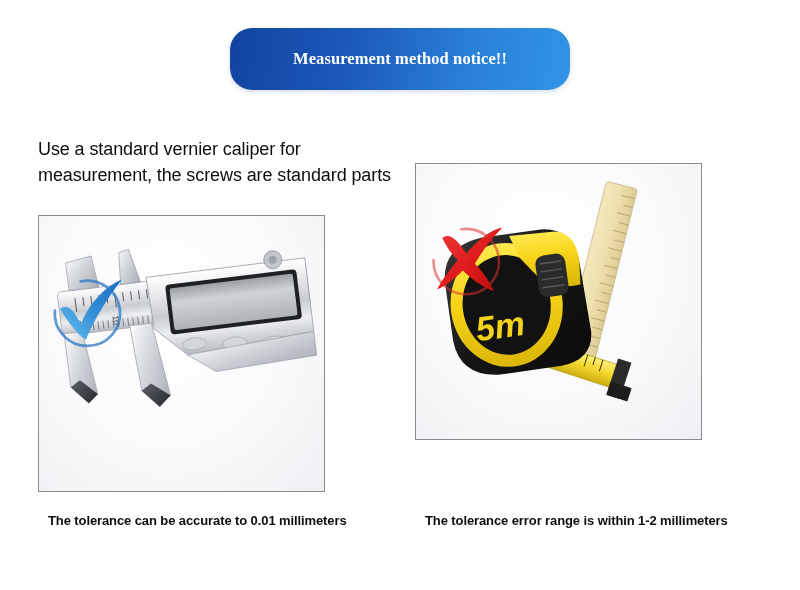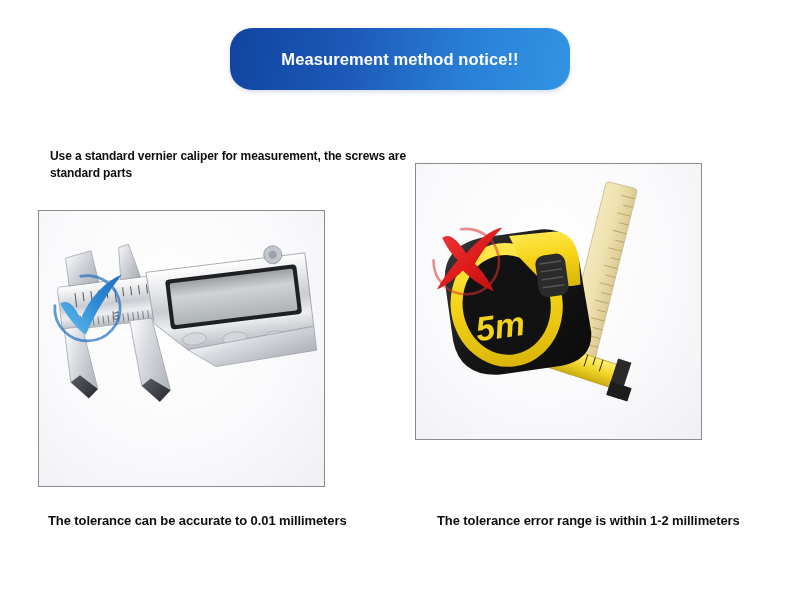--- a/index.html
+++ b/index.html
@@ -28,45 +28,46 @@
   }
   .banner {
     width: 340px;
     height: 62px;
     border-radius: 22px;
     background: linear-gradient(100deg, #1144a0 0%, #1c59b8 35%, #2a82d8 72%, #3294e4 100%);
     display: flex;
     align-items: center;
     justify-content: center;
     box-shadow: 0 2px 5px rgba(20,60,130,0.18);
+    font-family: Liberation Serif, serif;
   }
   .banner-text {
     color: #ffffff;
     font-size: 16.5px;
     font-weight: bold;
     letter-spacing: 0.1px;
     white-space: nowrap;
   }
 
   
   .col {
     position: absolute;
     top: 136px;
     width: 360px;
   }
   .col-left  { left: 38px; }
   .col-right { left: 415px; }
 
   .headline {
-    font-size: 12px;
-    font-weight: bold;
+    font-size: 18px;
+    font-weight: normal;
     line-height: 1.45;
     color: #0e0e0e;
     letter-spacing: -0.1px;
-    margin: 12px;
+    margin: 0;
     width: 358px;
   }
 
   
   .frame {
     position: relative;
     margin-top: 27px;
     width: 285px;
     height: 275px;
     border: 1px solid #8b8b8f;
@@ -103,21 +104,21 @@
   .caption {
     position: absolute;
     top: 513px;
     font-size: 13px;
     font-weight: bold;
     color: #0e0e0e;
     letter-spacing: -0.1px;
     white-space: nowrap;
   }
   .caption-left  { left: 48px; }
-  .caption-right { left: 437px; }
+  .caption-right { left: 425px; }
 </style>
 </head>
 <body>
 
 <div class="banner-wrap">
   <div class="banner">
     <span class="banner-text">Measurement method notice!!</span>
   </div>
 </div>
 

